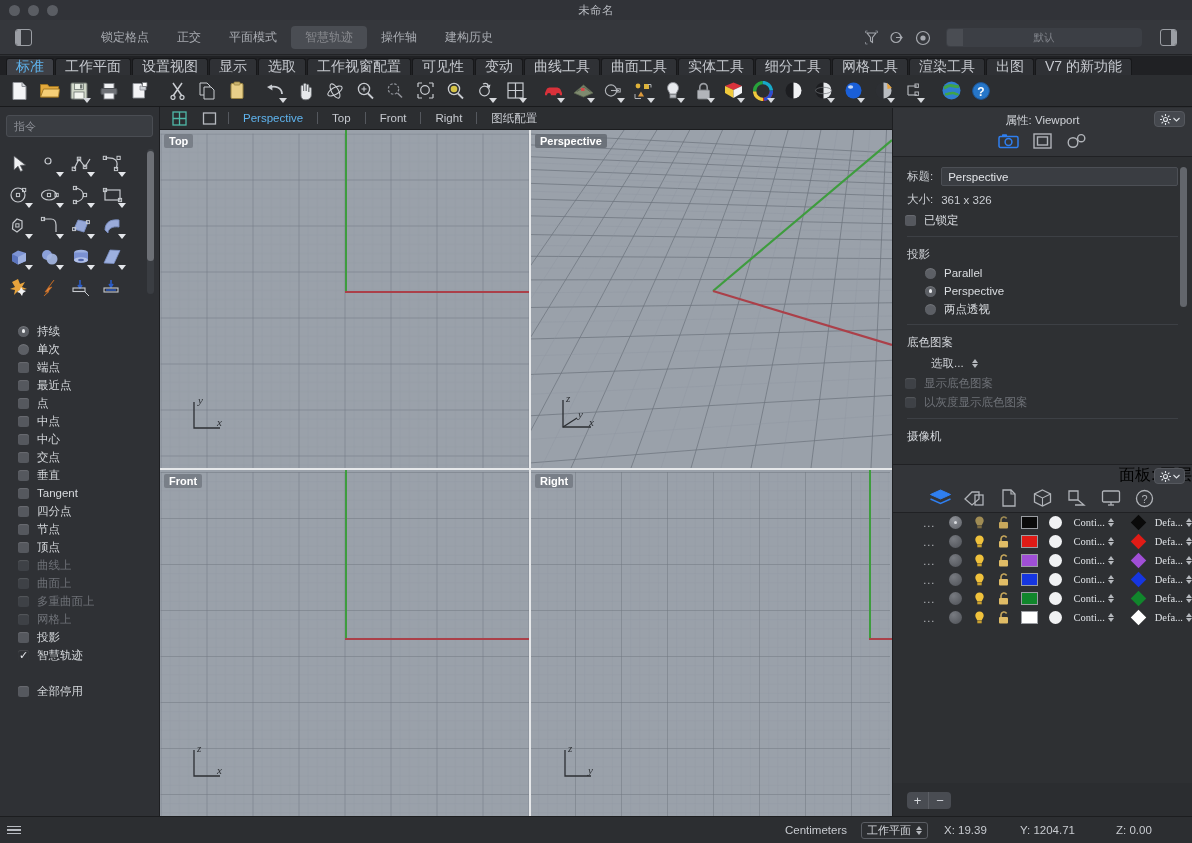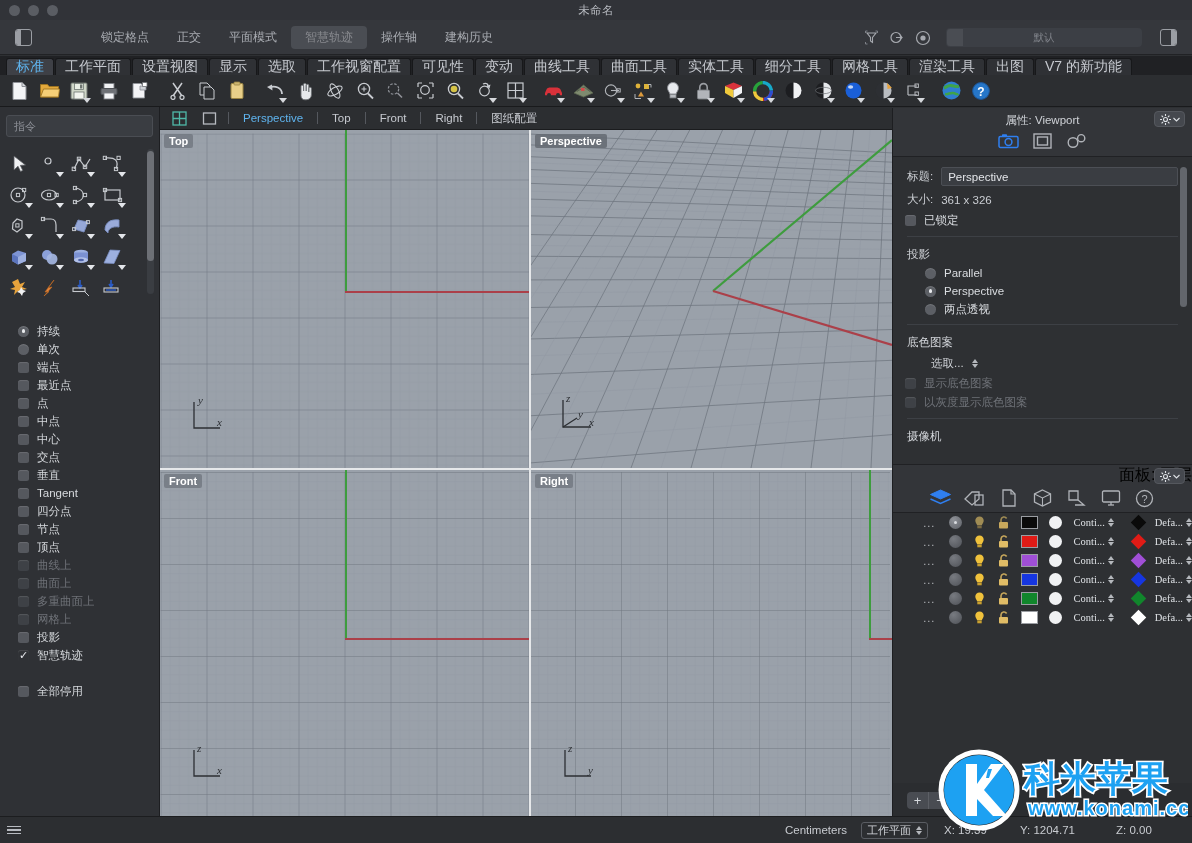--- a/index.html
+++ b/index.html
@@ -1444,26 +1444,14 @@
             <i class="up"></i>
             <i class="dn"></i>
           </span>
       </div>
       <span class="sb-text" style="margin-left:16px; width:72px;">X: 19.39</span>
       <span class="sb-text" style="margin-left:4px; width:92px;">Y: 1204.71</span>
       <span class="sb-text" style="margin-left:4px; width:76px;">Z: 0.00</span>
     </div>
   </div>
 
-  <div class="watermark">
-    <svg width="86" height="86" viewBox="0 0 86 86">
-      <circle cx="43" cy="43" r="38" fill="none" stroke="#ffffff" stroke-width="5"></circle>
-      <circle cx="43" cy="43" r="35" fill="#1da1f2"></circle>
-      <path d="M30 17 L30 69 L41 69 L41 52 L57 69 L71 69 L48 43 L68 17 L55 17 L41 37 L41 17 Z" fill="#ffffff"></path>
-      <path d="M52 22 L56 22 L53 31 L50 31 Z" fill="#1da1f2"></path>
-    </svg>
-    <svg width="166" height="70" viewBox="0 0 166 70">
-      <text x="2" y="36" font-family="Liberation Sans" font-size="36" font-weight="bold" fill="#1da1f2" stroke="#ffffff" stroke-width="3.4" paint-order="stroke">科米苹果</text>
-      <text x="6" y="60" font-family="Liberation Sans" font-size="20" font-weight="bold" fill="#1da1f2" stroke="#ffffff" stroke-width="3" paint-order="stroke" letter-spacing="1">www.konami.cc</text>
-    </svg>
-  </div>
 
 </div>
 
 </body></html>

